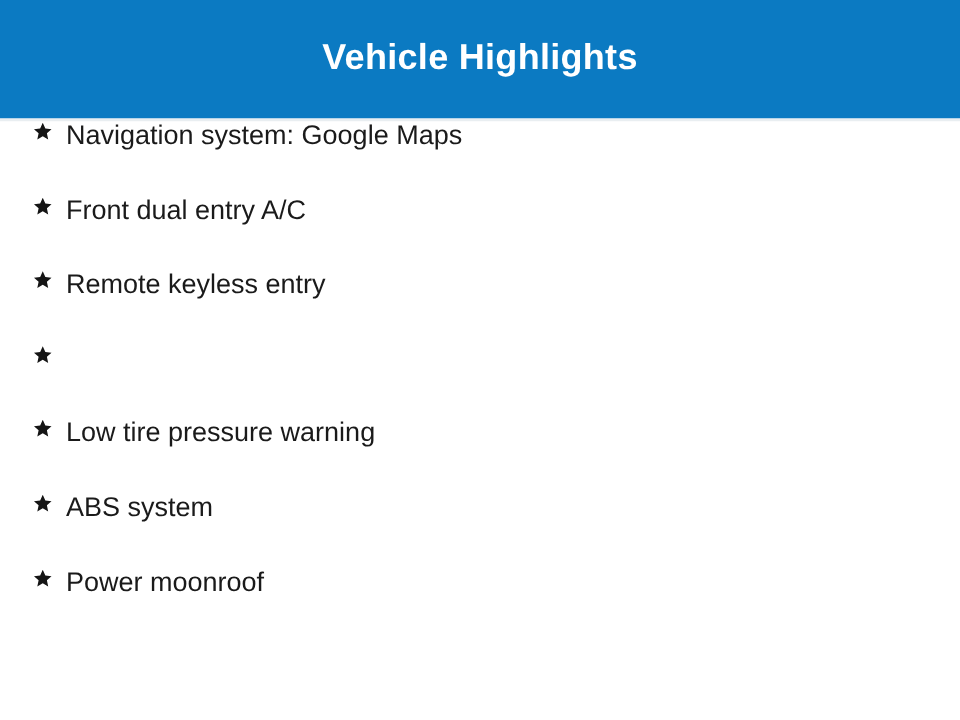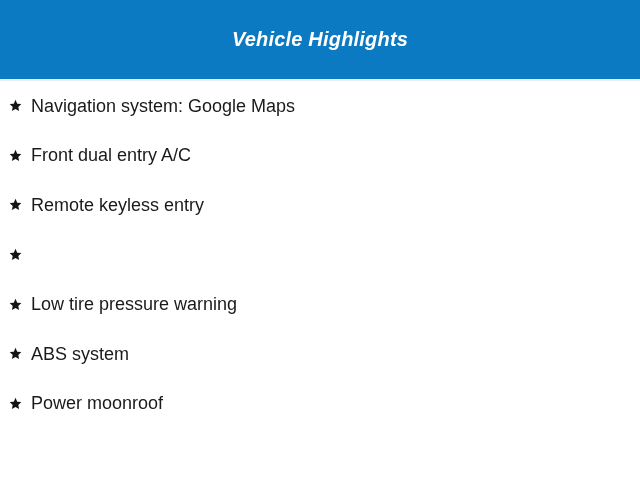--- a/index.html
+++ b/index.html
@@ -31,28 +31,27 @@
     width: 640px;
     height: 79px;
     background: #0b7ac2;
     display: flex;
     align-items: center;
     justify-content: center;
     box-sizing: border-box;
   }
   .header-title {
     color: #ffffff;
-    font-size: 20px;
+    font-size: 24px;
     font-weight: bold;
     letter-spacing: 0.2px;
     line-height: 1;
     text-align: right;
     white-space: nowrap;
     margin-top: -1px;
-    font-style: italic;
   }
   .header-underline {
     position: absolute;
     left: 0;
     top: 79px;
     width: 640px;
     height: 2px;
     background: #e9eef1;
   }
 
@@ -67,22 +66,21 @@
     box-sizing: border-box;
     padding: 0;
     margin: 0;
     list-style: none;
     overflow: hidden;
   }
   .highlight-item {
     position: relative;
     height: 49.6px;
     display: flex;
-    align-items: center;
-    padding-left: 9px;
+    padding-left: 22px;
     box-sizing: border-box;
   }
   .star-icon {
     flex: 0 0 auto;
     width: 13px;
     height: 13px;
     margin-right: 9px;
     color: #151515;
     display: inline-flex;
     align-items: center;

